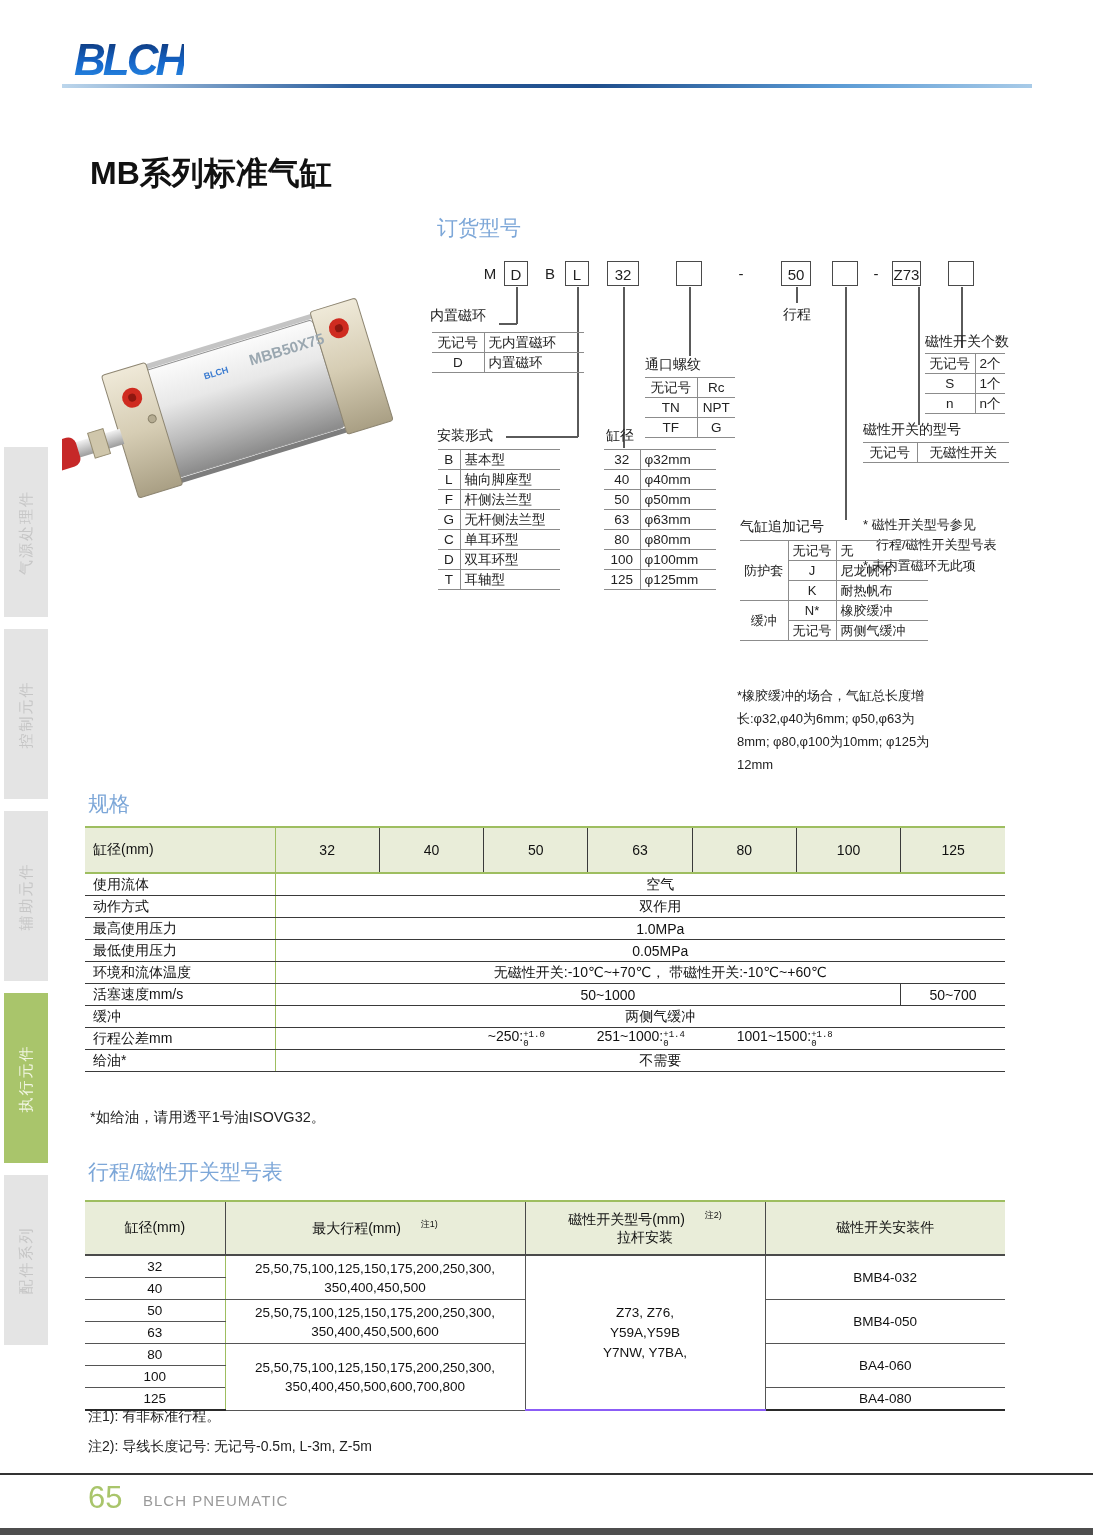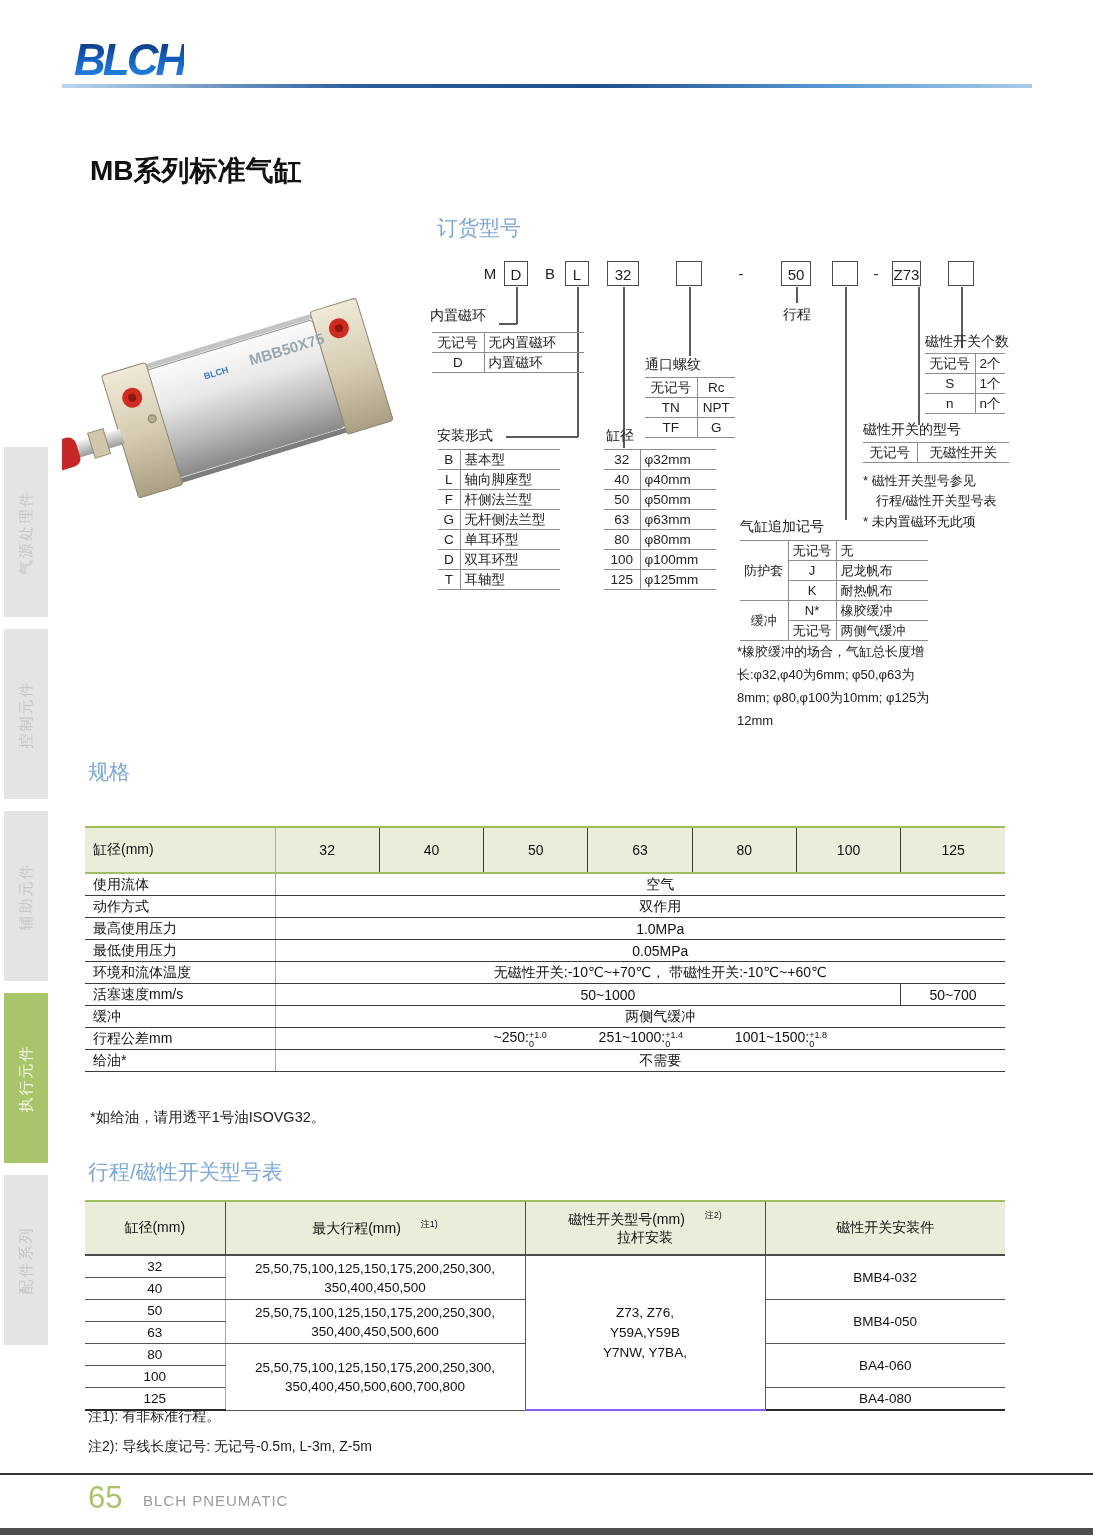--- a/index.html
+++ b/index.html
@@ -9,59 +9,59 @@
   
   .logo{position:absolute;left:74px;top:36px;font-size:44px;font-weight:900;font-style:italic;
         letter-spacing:-3px;background:linear-gradient(180deg,#0d2f6b 0%,#1565c8 55%,#2b8fe8 100%);
         -webkit-background-clip:text;background-clip:text;color:transparent;line-height:48px;}
   .hdr-right{position:absolute;right:70px;top:52px;white-space:nowrap;}
   .hdr-right .cn{font-size:21px;font-weight:bold;color:#333;}
   .hdr-right .en{font-size:19px;color:#9a9a9a;}
   .hdr-rule{position:absolute;left:62px;top:84px;width:970px;height:4px;
         background:linear-gradient(90deg,#bcd6ec 0%,#2d5f9e 30%,#1f4e8c 55%,#5b9bd5 80%,#a8cbe8 100%);}
 
-  .page-title{position:absolute;left:90px;top:152px;font-size:28px;font-weight:bold;color:#111;}
+  .page-title{position:absolute;left:90px;top:152px;font-size:32px;font-weight:bold;color:#111;}
   .sec-title{position:absolute;font-size:21px;color:#7da7d8;}
 
   
   .tab{position:absolute;left:4px;width:44px;height:170px;background:#e4e4e4;
        display:flex;align-items:center;justify-content:center;}
   .tab span{transform:rotate(-90deg);white-space:nowrap;font-size:15px;color:#c6c6c6;letter-spacing:2px;}
   .tab.active{background:#a9c56b;}
   .tab.active span{color:#f2f6e4;}
 
   
   .ctext,.cbox{position:absolute;top:261px;height:25px;line-height:25px;text-align:center;font-size:15px;color:#222;}
   .cbox{border:1.5px solid #4a4a4a;box-sizing:border-box;}
   .vline,.hline{position:absolute;background:#5a5a5a;}
   .vline{width:1.5px;} .hline{height:1.5px;}
   .dlabel{position:absolute;font-size:14px;color:#222;white-space:nowrap;}
   table.mini{position:absolute;border-collapse:collapse;font-size:13.5px;color:#222;table-layout:fixed;}
   table.mini td{border-bottom:1.5px solid #8c8c8c;padding:1px 4px;line-height:17px;white-space:nowrap;}
   table.mini tr:first-of-type td{border-top:1.5px solid #8c8c8c;}
   table.mini td.c{text-align:center;border-right:1.5px solid #8c8c8c;}
   table.mini td.grp{text-align:center;border-right:1.5px solid #8c8c8c;}
-  .dnote{position:absolute;font-size:13px;color:#222;line-height:21px;}
+  .dnote{position:absolute;font-size:13px;color:#222;line-height:21px;margin-top:44px;}
 
   
   .photo{position:absolute;left:62px;top:278px;}
 
   
   table.spec{position:absolute;left:85px;top:826px;width:920px;border-collapse:collapse;
              table-layout:fixed;font-size:14px;color:#111;}
   table.spec td{text-align:center;height:21px;border-bottom:1px solid #3a3a3a;padding:0 4px;}
   table.spec td.lab{text-align:left;padding-left:8px;white-space:nowrap;}
   table.spec tr.sphead td{background:#e9edd9;height:44px;border-top:2px solid #9ebe60;border-bottom:2px solid #9ebe60;}
   table.spec tr.sphead td.hv{border-left:1px solid #3a3a3a;}
   table.spec tr.sphead td.hv.first{border-left:1px solid #9ebe60;}
   table.spec td.v1{border-left:1px solid #9ebe60;padding-left:44px;}
   table.spec td.vdark{border-left:1px solid #3a3a3a;}
   table.spec tr.last td{border-bottom:2px solid #2a2a2a;}
   .tol{display:inline-block;vertical-align:-5px;font-size:9px;line-height:9px;text-align:left;}
-  .tol span{display:block;}
+  .tol span{display:block;font-family:Liberation Mono, monospace;}
   .tolgrp{margin:0 24px;white-space:nowrap;}
   .spec-note{position:absolute;left:90px;top:1108px;font-size:14.5px;color:#222;}
 
   
   table.stk{position:absolute;left:85px;top:1200px;width:920px;border-collapse:collapse;
             table-layout:fixed;font-size:13.5px;color:#111;}
   table.stk td{text-align:center;padding:0 4px;}
   table.stk tr.head td{background:#e9edd9;height:52px;border-top:2px solid #9ebe60;border-bottom:2px solid #4a4a4a;
                        font-size:14px;}
   table.stk tr.head td+td{border-left:1px solid #4a4a4a;}
@@ -360,21 +360,21 @@
         <td>橡胶缓冲</td>
       </tr>
       <tr>
         <td class="c">无记号</td>
         <td>两侧气缓冲</td>
       </tr>
     </tbody>
   </table>
   <div class="dnote" style="left:737px;top:640px;width:208px;line-height:23px">*橡胶缓冲的场合，气缸总长度增长:φ32,φ40为6mm; φ50,φ63为8mm; φ80,φ100为10mm; φ125为12mm</div>
 
-  <div class="sec-title" style="left:88px;top:758px">规格</div>
+  <div class="sec-title" style="left:88px;top:790px">规格</div>
 
   <table class="spec">
     <colgroup>
         <col style="width:190px">
         <col>
         <col>
         <col>
         <col>
         <col>
         <col>

